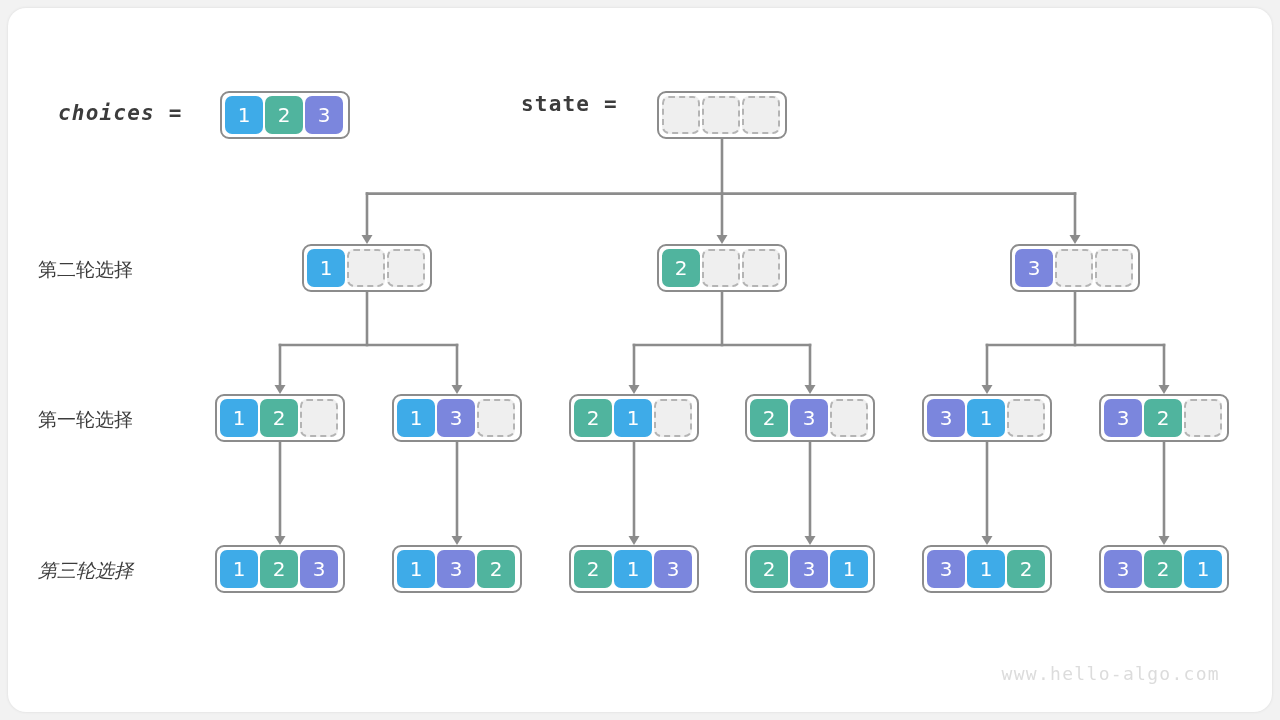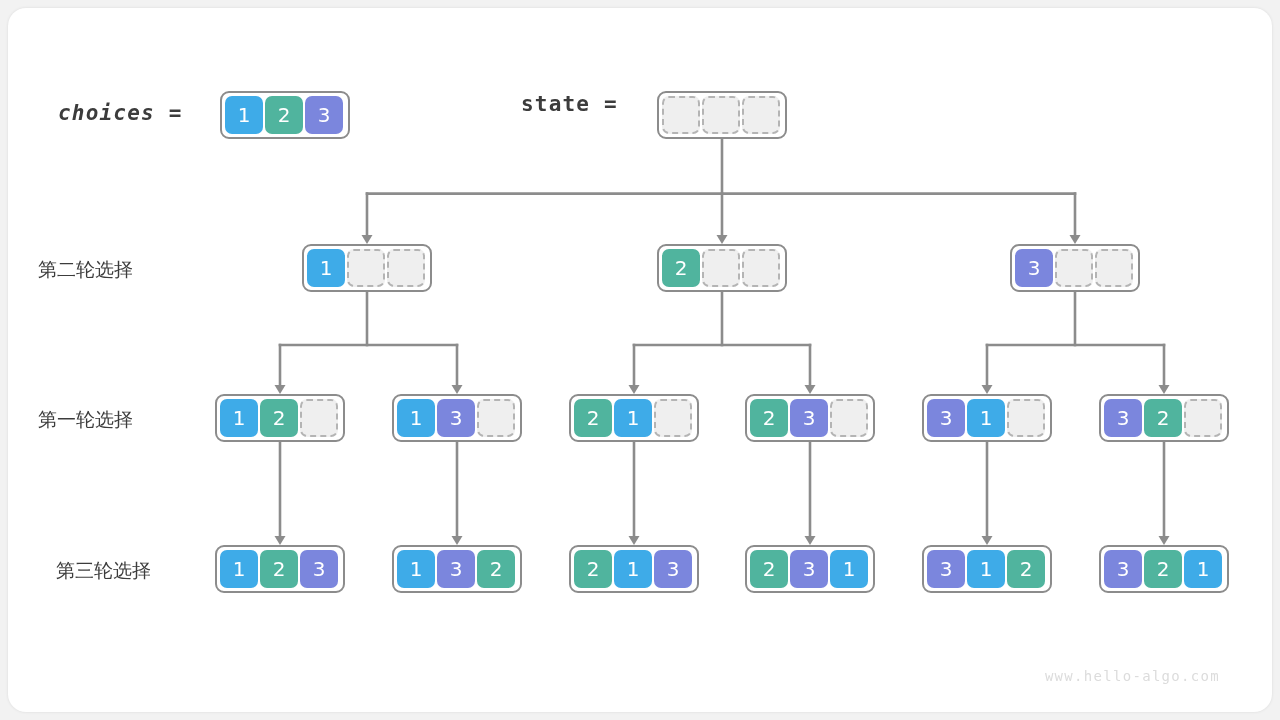--- a/index.html
+++ b/index.html
@@ -75,21 +75,21 @@
     background: #efefef;
     border: 2px dashed #b4b4b4;
     color: transparent;
   }
   
   #watermark {
     position: absolute;
     right: 52px;
     bottom: 28px;
     font-family: "DejaVu Sans Mono", "Liberation Mono", monospace;
-    font-size: 14px;
+    font-size: 18px;
     color: #dcdcdc;
     letter-spacing: 1.3px;
     white-space: nowrap;
   }
   #edges {
     position: absolute;
     left: 0; top: 0;
     width: 1264px;
     height: 704px;
     pointer-events: none;
@@ -227,18 +227,18 @@
         </div>
         <div class="arr" style="left: 1091px; top: 537px; width: 130px; height: 48px;">
           <div class="cell" style="background: rgb(123, 134, 221);">3</div>
           <div class="cell" style="background: rgb(80, 180, 158);">2</div>
           <div class="cell" style="background: rgb(62, 171, 232);">1</div>
         </div>
       </div>
     <div id="labels">
         <div class="row-label" style="left: 30px; top: 249px;">第二轮选择</div>
         <div class="row-label" style="left: 30px; top: 399px;">第一轮选择</div>
-        <div class="row-label" style="left: 48px; top: 550px;">第三轮选择</div>
+        <div class="row-label" style="left: 30px; top: 550px; font-style: italic;">第三轮选择</div>
       </div>
 
     <div id="watermark">www.hello-algo.com</div>
   </div>
 </div>
 
 </body></html>

